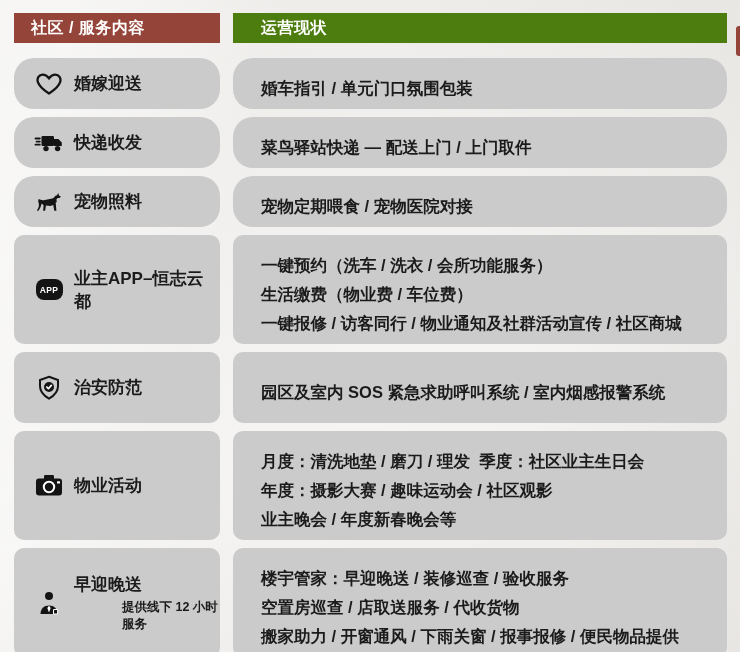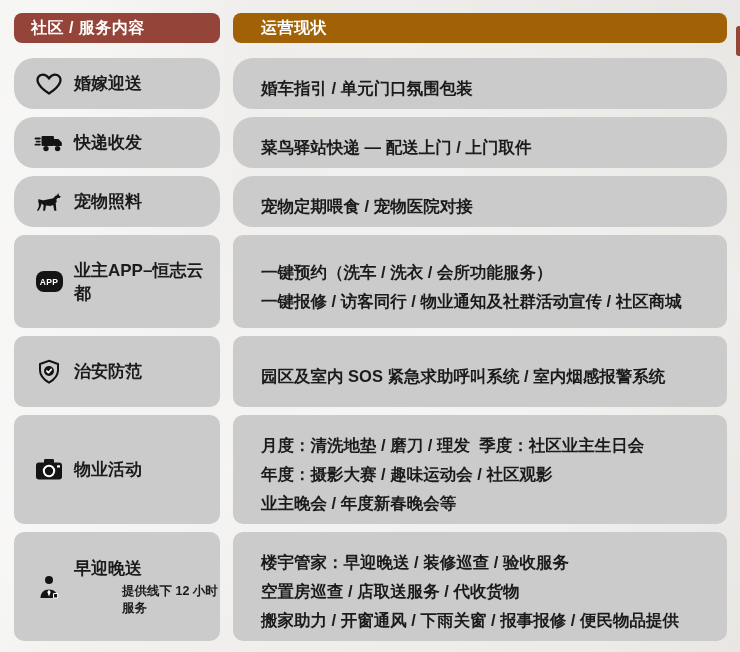--- a/index.html
+++ b/index.html
@@ -9,21 +9,21 @@
     background-color:#f2f1ef;
     background-image:
       linear-gradient(108deg, rgba(255,255,255,.55) 8%, rgba(255,255,255,0) 32%),
       linear-gradient(250deg, rgba(205,201,196,.22) 4%, rgba(205,201,196,0) 38%),
       linear-gradient(160deg, rgba(223,221,217,.30) 0%, rgba(255,255,255,.25) 60%, rgba(216,213,209,.28) 100%);
     color:#1b1b1b;
   }
   .table{position:absolute;left:14px;top:13px;width:713px;}
   .hdr{display:flex;gap:13px;margin-bottom:15px;}
   .pill{
-    height:30px;border-radius:8px;color:#ffffff;
+    height:30px;border-radius:0;color:#ffffff;
     display:flex;align-items:center;font-size:16px;font-weight:700;
     letter-spacing:.5px;
   }
   .pill.left{width:206px;flex:0 0 206px;padding-left:17px;box-sizing:border-box;}
   .pill.right{flex:1;padding-left:28px;}
   .row{display:flex;gap:13px;margin-bottom:8px;}
   .cell{background:#cbcbcb;border-radius:10px;box-sizing:border-box;}
   .cell-l{
     width:206px;flex:0 0 206px;display:flex;align-items:center;
     gap:10px;padding-left:20px;
@@ -51,21 +51,21 @@
 </style>
 </head>
 <body>
 
 <div class="table">
 
   <div class="hdr">
     <div class="pill left" style="background:#944438">
       <span>社区 / 服务内容</span>
     </div>
-    <div class="pill right" style="background:#a16207">
+    <div class="pill right" style="background:#4d7c0f">
       <span>运营现状</span>
     </div>
   </div>
 
   <div class="row">
     <div class="cell cell-l h44">
       <span class="ic">
         <svg width="26" height="24" viewBox="0 0 26 24">
             <path d="M13 21.5S3.6 15.6 1.9 10.2C.6 6.2 3 2.6 6.8 2.6c2.6 0 4.5 1.5 6.2 3.7 1.7-2.2 3.6-3.7 6.2-3.7 3.8 0 6.2 3.6 4.9 7.6C22.4 15.6 13 21.5 13 21.5z" fill="none" stroke="#141414" stroke-width="2.3"></path>
           </svg>
@@ -117,20 +117,21 @@
 
   <div class="row">
     <div class="cell cell-l h93">
       <span class="ic">
         <span class="appbadge">APP</span>
       </span>
       <span class="lbl">业主APP–恒志云都</span>
     </div>
     <div class="cell cell-r h93">
       <div class="ln">一键预约（洗车 / 洗衣 / 会所功能服务）</div>
+      <div class="ln">生活缴费（物业费 / 车位费）</div>
       <div class="ln">一键报修 / 访客同行 / 物业通知及社群活动宣传 / 社区商城</div>
     </div>
   </div>
 
   <div class="row">
     <div class="cell cell-l h71">
       <span class="ic">
         <svg width="26" height="26" viewBox="0 0 26 26">
           <path d="M13 1.8l9 3.2v6.3c0 5.5-3.8 9.4-9 12.4-5.2-3-9-6.9-9-12.4V5z" fill="none" stroke="#141414" stroke-width="2"></path>
           <circle cx="13" cy="12" r="5" fill="#141414"></circle>

